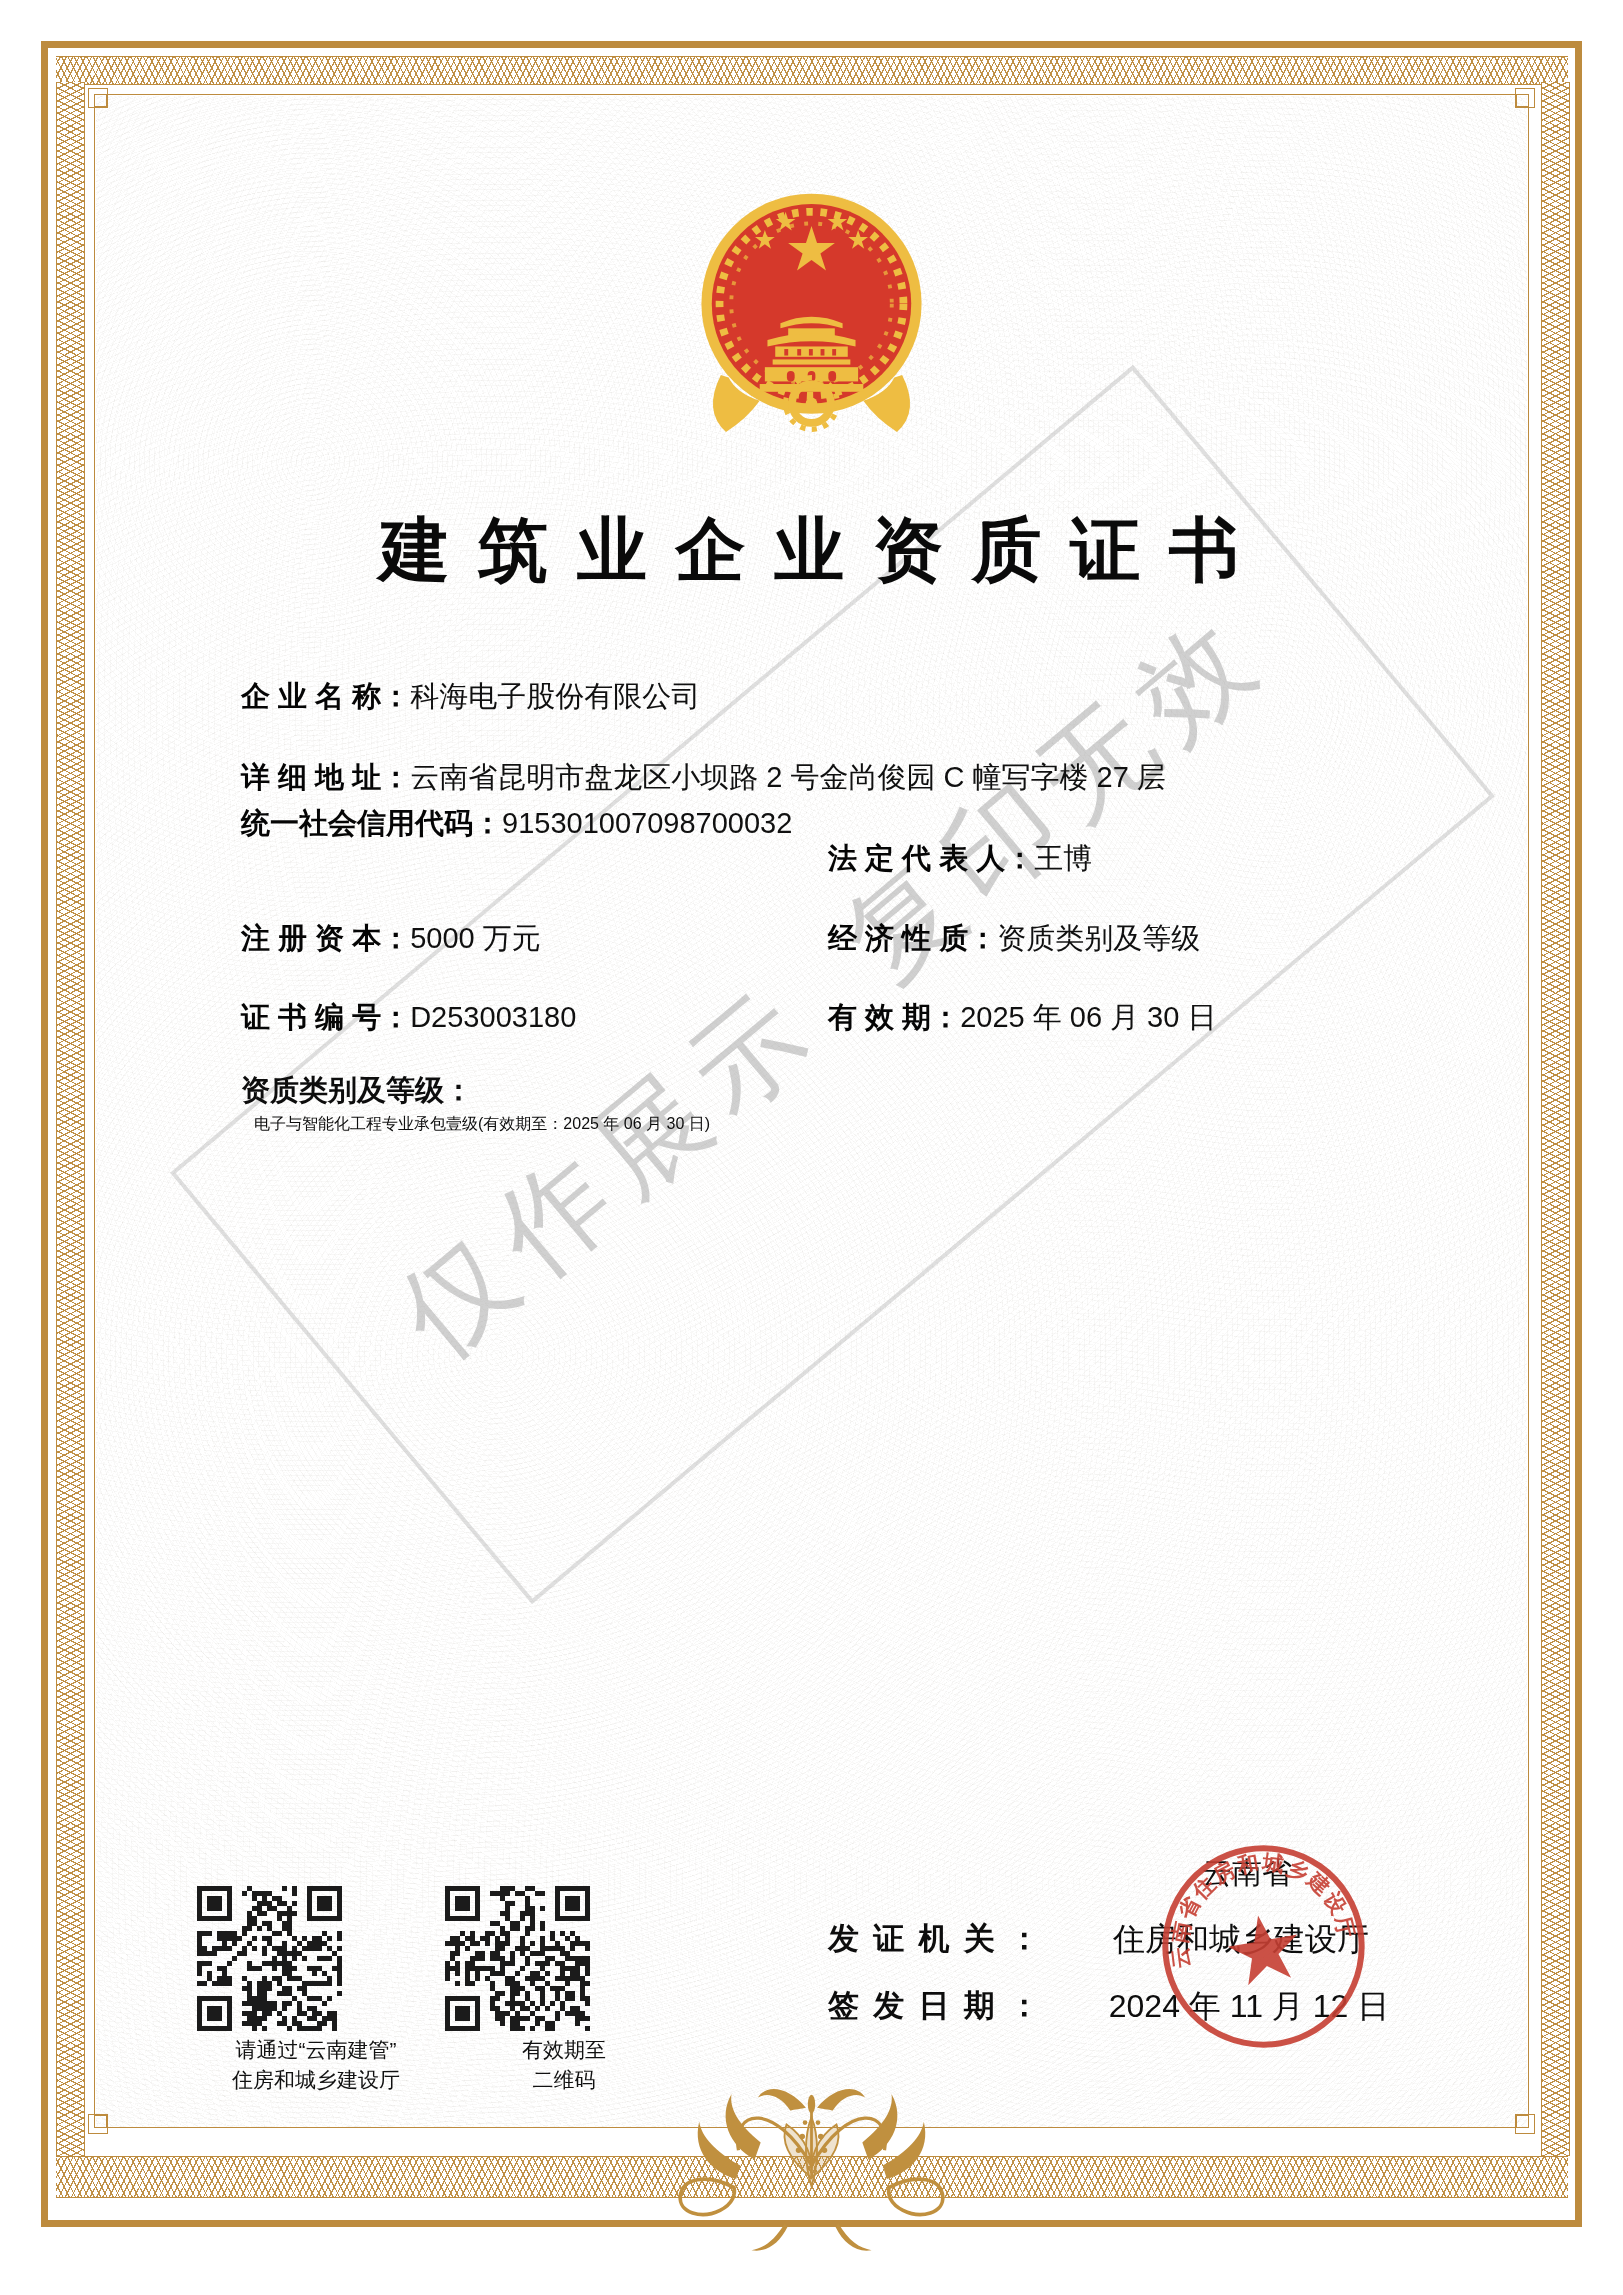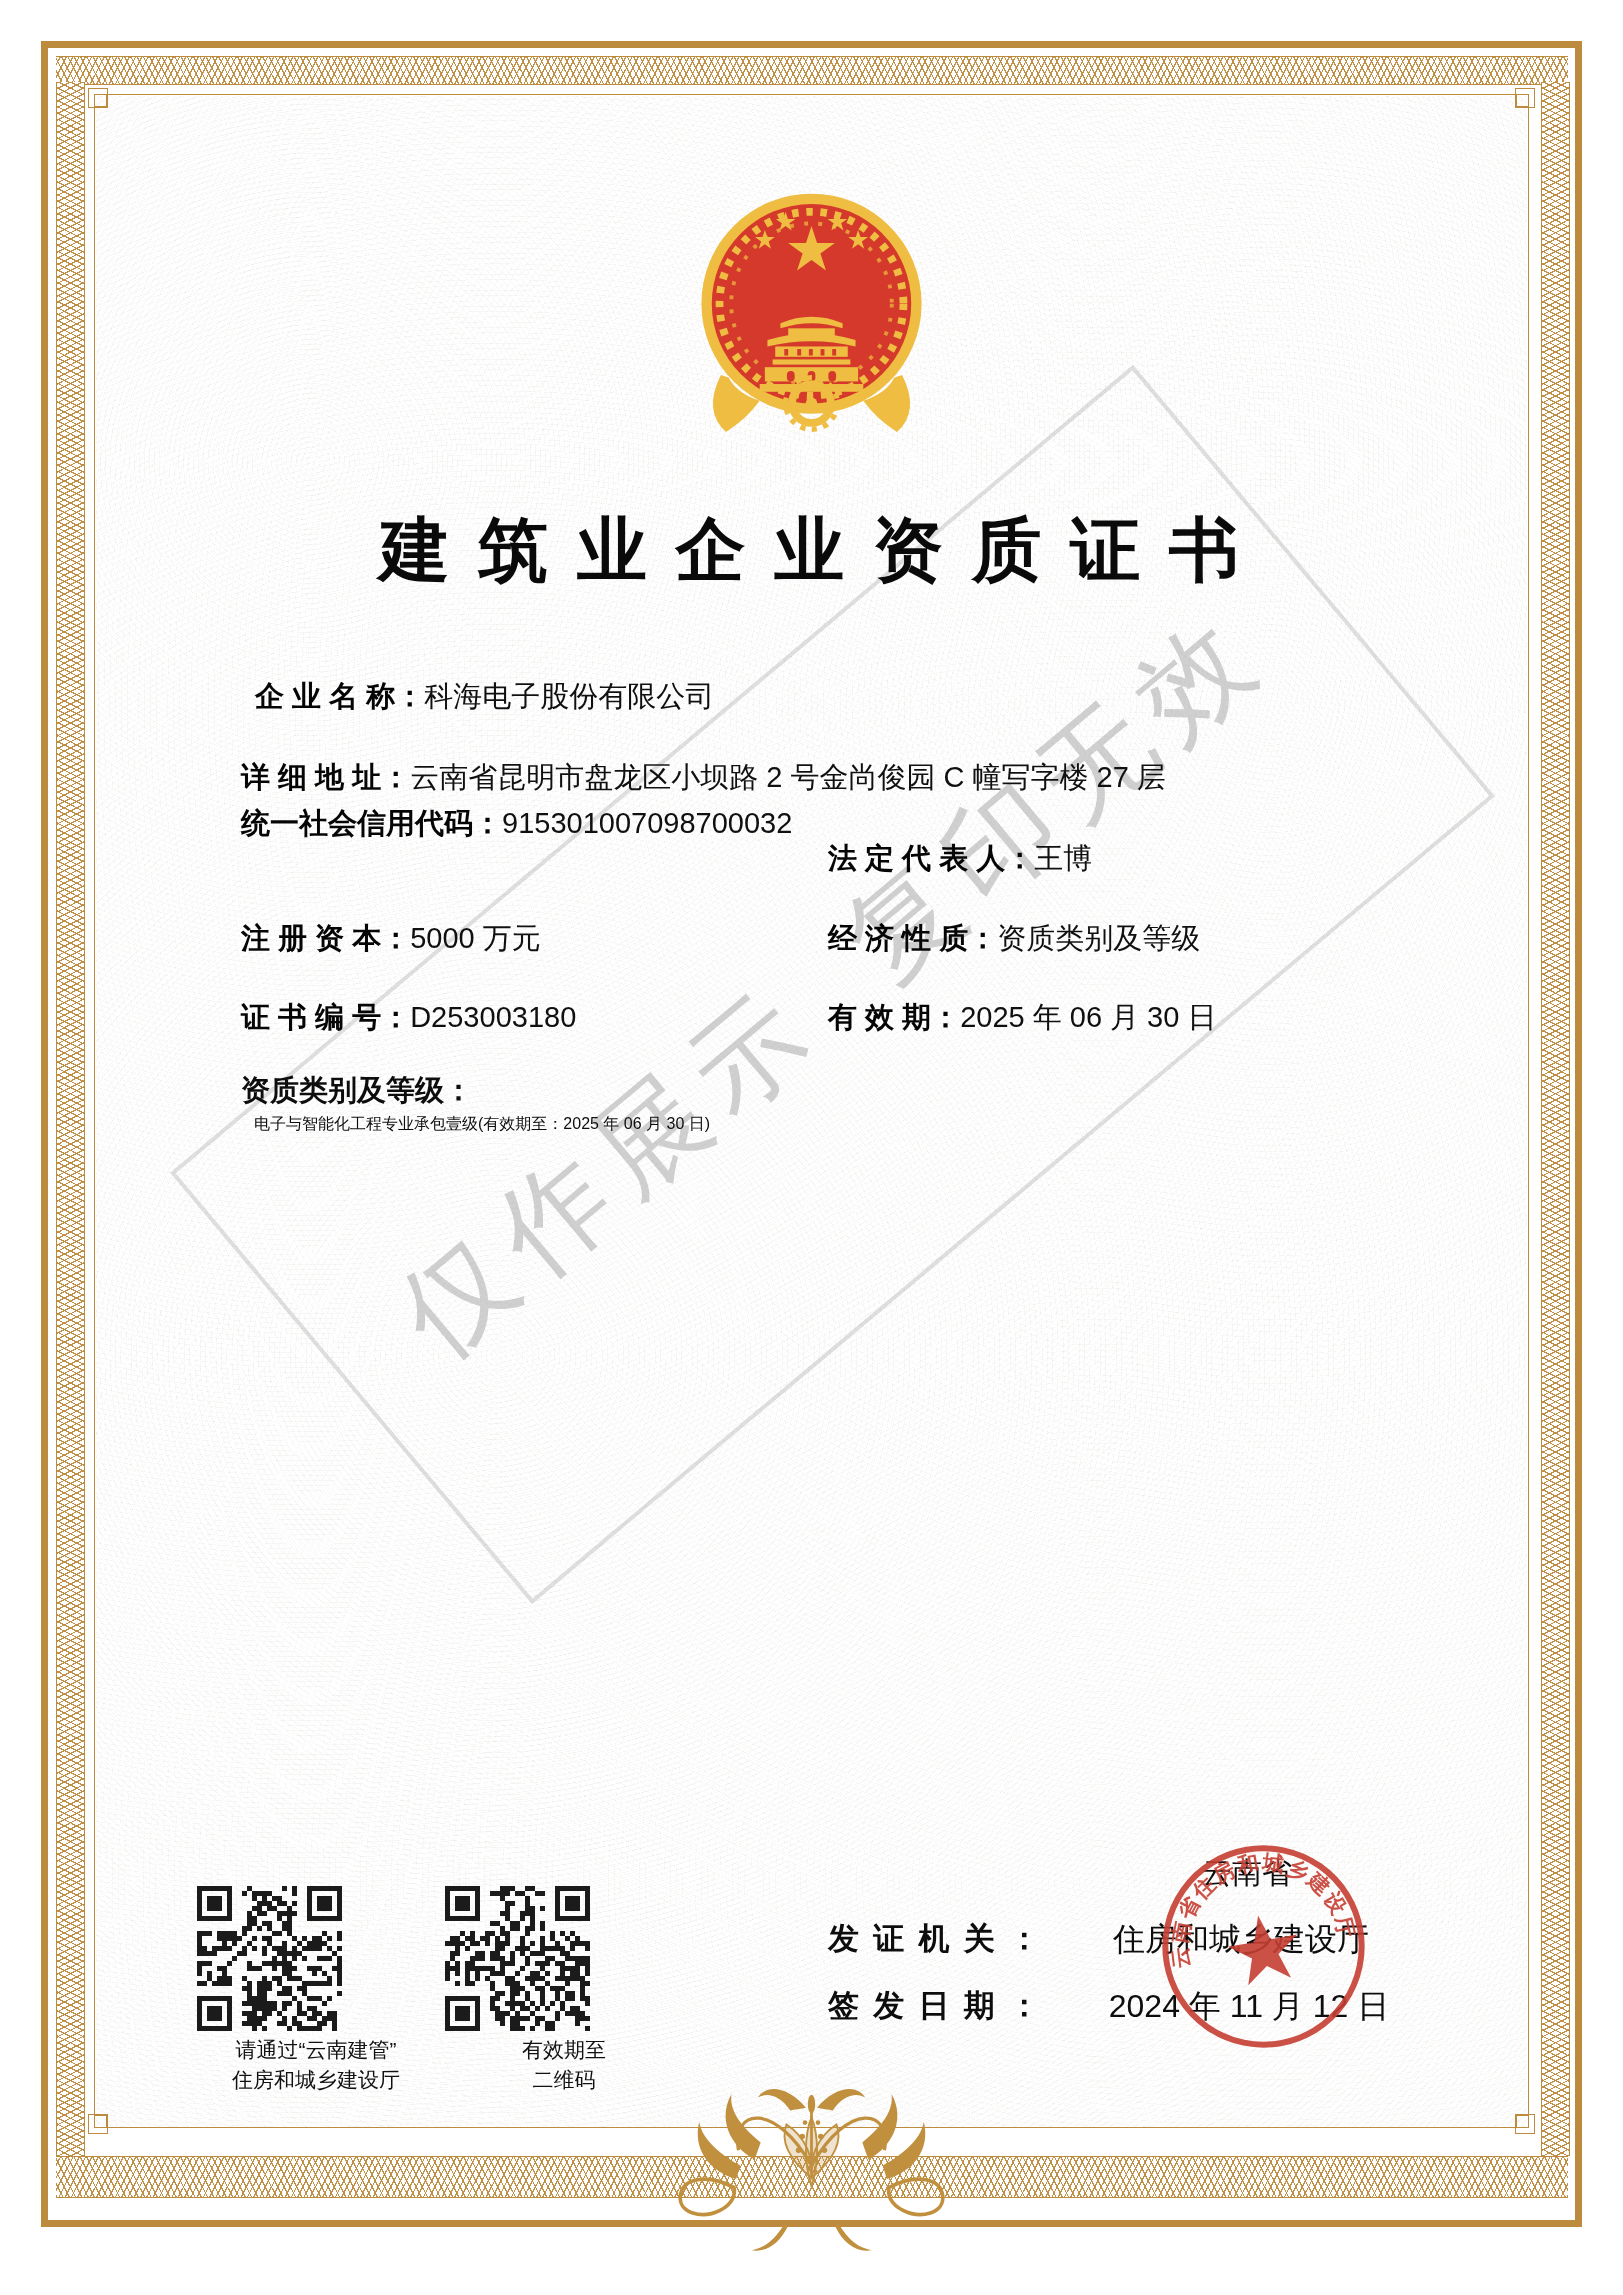--- a/index.html
+++ b/index.html
@@ -132,21 +132,21 @@
         <rect x="113" y="145" width="6" height="8" rx="3"></rect>
       </g>
       <circle cx="100" cy="170" r="15" fill="none" stroke="#eebd42" stroke-width="6"></circle>
       <circle cx="100" cy="170" r="20" fill="none" stroke="#eebd42" stroke-width="4" stroke-dasharray="4 5"></circle>
       <circle cx="100" cy="170" r="4.5" fill="#eebd42"></circle>
     </g>
   </svg>
 
   <div class="title">建 筑 业 企 业 资 质 证 书</div>
 
-  <div class="row" style="left:241px; top:679px;margin-left:14px;">
+  <div class="row" style="left:241px; top:679px;">
     <span class="lbl">企 业 名 称：</span><span class="val">科海电子股份有限公司</span>
   </div>
   <div class="row" style="left:241px; top:760px;">
     <span class="lbl">详 细 地 址：</span><span class="val">云南省昆明市盘龙区小坝路 2 号金尚俊园 C 幢写字楼 27 层</span>
   </div>
   <div class="row" style="left:241px; top:806px;">
     <span class="lbl">统一社会信用代码：</span><span class="val">915301007098700032</span>
   </div>
   <div class="row" style="left:828px; top:841px;">
     <span class="lbl">法 定 代 表 人：</span><span class="val">王博</span>

